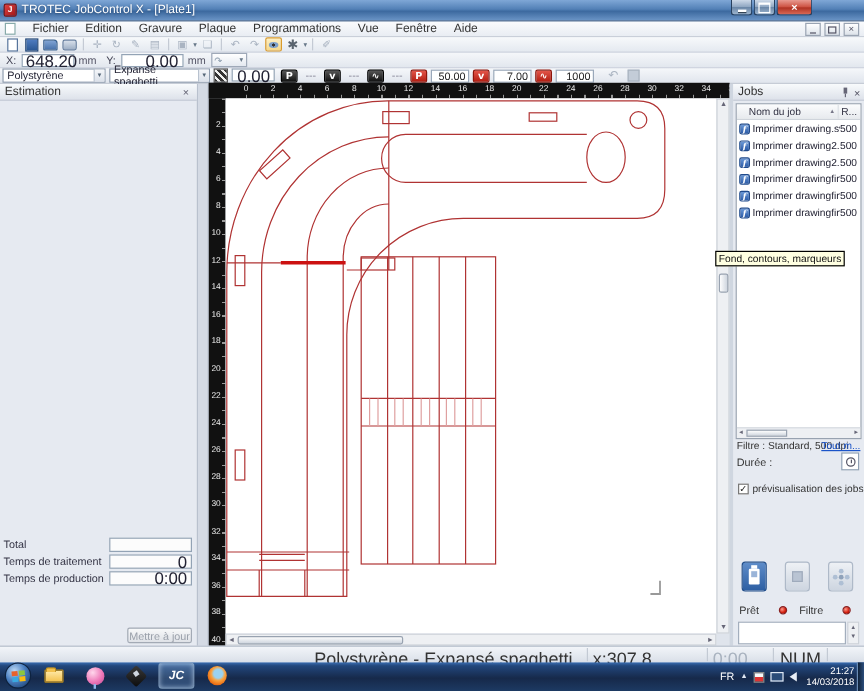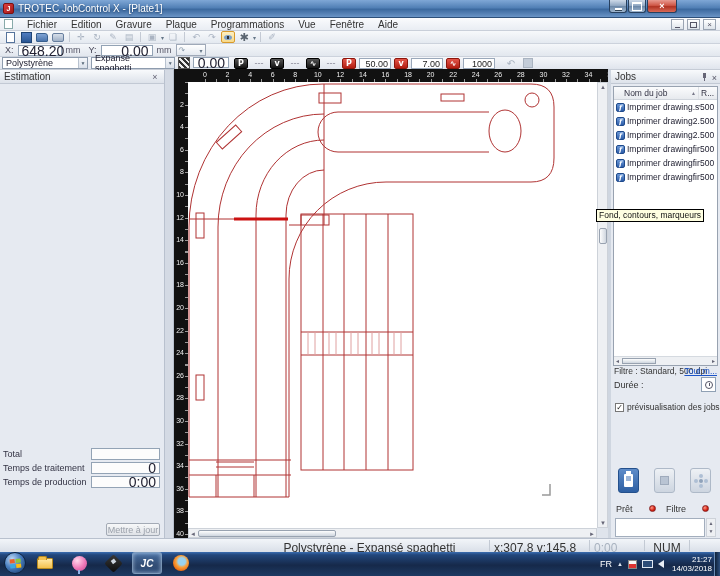--- a/index.html
+++ b/index.html
@@ -205,21 +205,21 @@
   #msg-sb { position:absolute; left:95px; top:448px; width:10px; height:19px; background:#eef0f3;
     border:1px solid #cdd2d9; font-size:5px; color:#667; text-align:center; line-height:8px; }
 
   
   #tooltip { left:596px; top:139px; height:13px; background:#ffffe1; border:1px solid #000;
     font-size:8.5px; line-height:11px; padding:0 2px; white-space:nowrap; z-index:50; color:#111; }
 
   
   #status-bar { left:0; top:538px; width:720px; height:14px;
     background:linear-gradient(#f2f5f9,#d9dfe8); border-top:1px solid #b9c1ce;
-    font-size:12px; color:#333; }
+    font-size:15px; color:#333; }
   .st-seg { position:absolute; top:1px; height:11px; border-right:1px solid #c3cad4; padding:1px 4px; }
   #st-material { left:250px; width:240px; text-align:center; }
   #st-coords { left:490px; width:100px; }
   #st-dur { left:590px; width:55px; color:#a8b2bf; }
   #st-num { left:645px; width:45px; text-align:center; }
 
   
   #taskbar { left:0; top:552px; width:720px; height:24px;
     background:linear-gradient(#3a6db1 0%,#22477c 12%,#16294a 55%,#1d3a63 100%); display:flex; }
   #start-orb { width:22px; height:22px; border-radius:50%; margin-left:4px;

